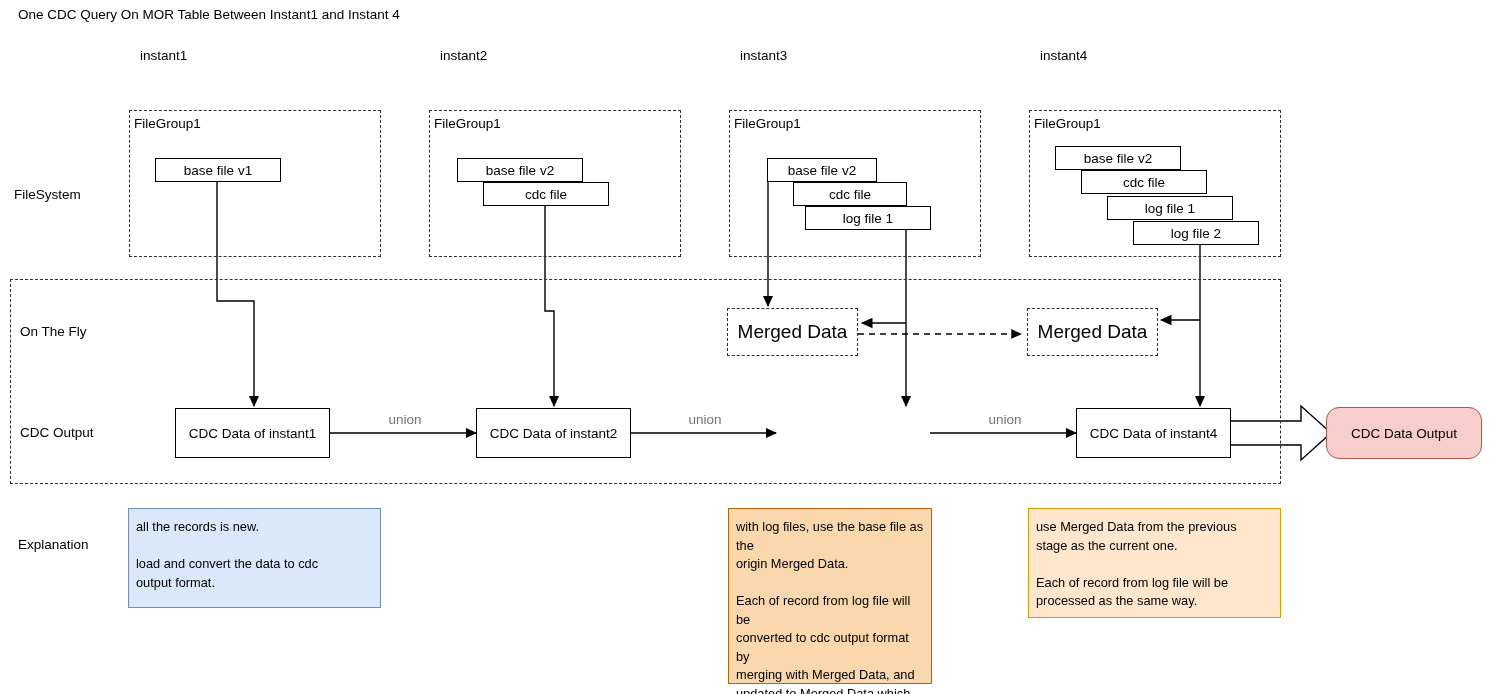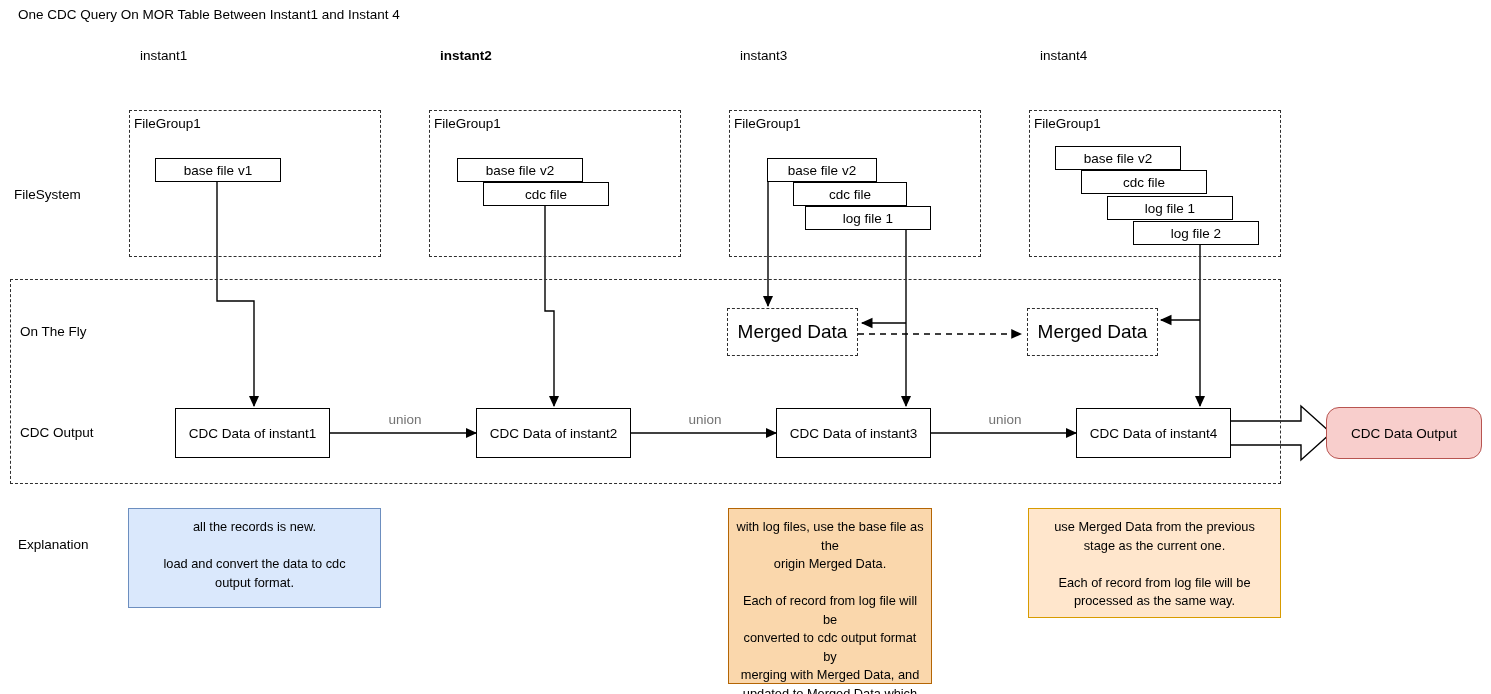--- a/index.html
+++ b/index.html
@@ -118,21 +118,20 @@
     text-align:center;
   }
 
   .explbox{
     box-sizing:border-box;
     font-size:12.8px;
     line-height:1.45;
     color:#000;
     padding:9px 7px 7px 7px;
     white-space:pre-wrap;
-    text-align:center;
   }
 </style>
 </head>
 <body>
 
 <div id="stage">
 
   <svg id="svg-layer" viewBox="0 0 1491 694" width="1491" height="694" xmlns="http://www.w3.org/2000/svg">
     <defs>
       <marker id="arrow" viewBox="0 0 12 12" refX="10" refY="6" markerWidth="9" markerHeight="9" orient="auto-start-reverse">
@@ -162,21 +161,21 @@
     <path d="M330,433 L476,433" fill="none" stroke="#000" stroke-width="1.4" marker-end="url(#arrow)"></path>
     <path d="M630,433 L776,433" fill="none" stroke="#000" stroke-width="1.4" marker-end="url(#arrow)"></path>
     <path d="M930,433 L1076,433" fill="none" stroke="#000" stroke-width="1.4" marker-end="url(#arrow)"></path>
 
     <path d="M1230,421 L1301,421 L1301,406 L1331,433 L1301,460 L1301,445 L1230,445 Z" fill="#ffffff" stroke="#000" stroke-width="1.4" stroke-linejoin="miter"></path>
   </svg>
 
   <div class="abs title">One CDC Query On MOR Table Between Instant1 and Instant 4</div>
 
   <div class="abs col-label" style="left:140px;">instant1</div>
-  <div class="abs col-label" style="left:440px;font-weight:bold;">instant2</div>
+  <div class="abs col-label" style="left:440px;">instant2</div>
   <div class="abs col-label" style="left:740px;">instant3</div>
   <div class="abs col-label" style="left:1040px;">instant4</div>
 
   <div class="abs row-label" style="left:14px; top:187px;">FileSystem</div>
   <div class="abs row-label" style="left:20px; top:324px;">On The Fly</div>
   <div class="abs row-label" style="left:20px; top:425px;">CDC Output</div>
   <div class="abs row-label" style="left:18px; top:537px;">Explanation</div>
 
   <div class="abs filegroup" style="left:129px; top:110px; width:252px; height:147px;">
     <div class="filegroup-title">FileGroup1</div>
@@ -204,21 +203,20 @@
   <div class="abs filebox" style="left:1107px; top:196px; width:126px; height:24px;">log file 1</div>
   <div class="abs filebox" style="left:1133px; top:221px; width:126px; height:24px;">log file 2</div>
 
   <div class="abs bigregion" style="left:10px; top:279px; width:1271px; height:205px;"></div>
 
   <div class="abs mergedbox" style="left:727px; top:308px; width:131px; height:48px;">Merged Data</div>
   <div class="abs mergedbox" style="left:1027px; top:308px; width:131px; height:48px;">Merged Data</div>
 
   <div class="abs cdcbox" style="left:175px; top:408px; width:155px; height:50px;">CDC Data of instant1</div>
   <div class="abs cdcbox" style="left:476px; top:408px; width:155px; height:50px;">CDC Data of instant2</div>
-  <div class="abs cdcbox" style="left:776px; top:408px; width:155px; height:50px;">CDC Data of instant3</div>
   <div class="abs cdcbox" style="left:1076px; top:408px; width:155px; height:50px;">CDC Data of instant4</div>
 
   <div class="abs union-label" style="left:355px; top:412px; width:100px;">union</div>
   <div class="abs union-label" style="left:655px; top:412px; width:100px;">union</div>
   <div class="abs union-label" style="left:955px; top:412px; width:100px;">union</div>
 
   <div class="abs outputbox" style="left:1326px; top:407px; width:156px; height:52px;border-radius:13px;">CDC Data Output</div>
 
   <div class="abs explbox" style="left:128px; top:508px; width:253px; height:100px; background:#dae8fc; border:1.2px solid #6c8ebf;">all the records is new.
 

